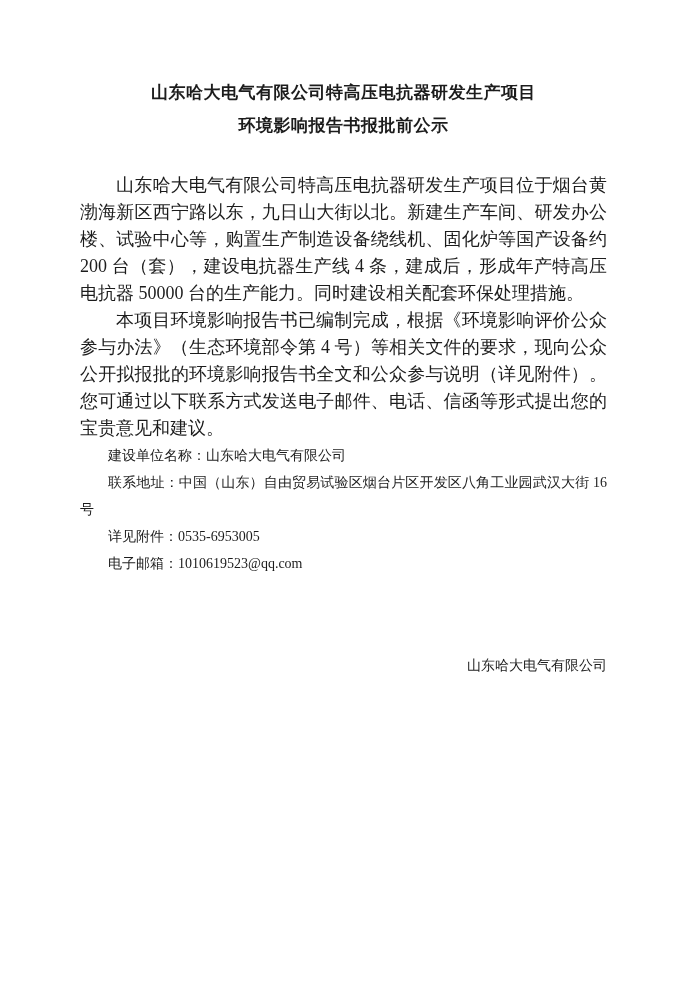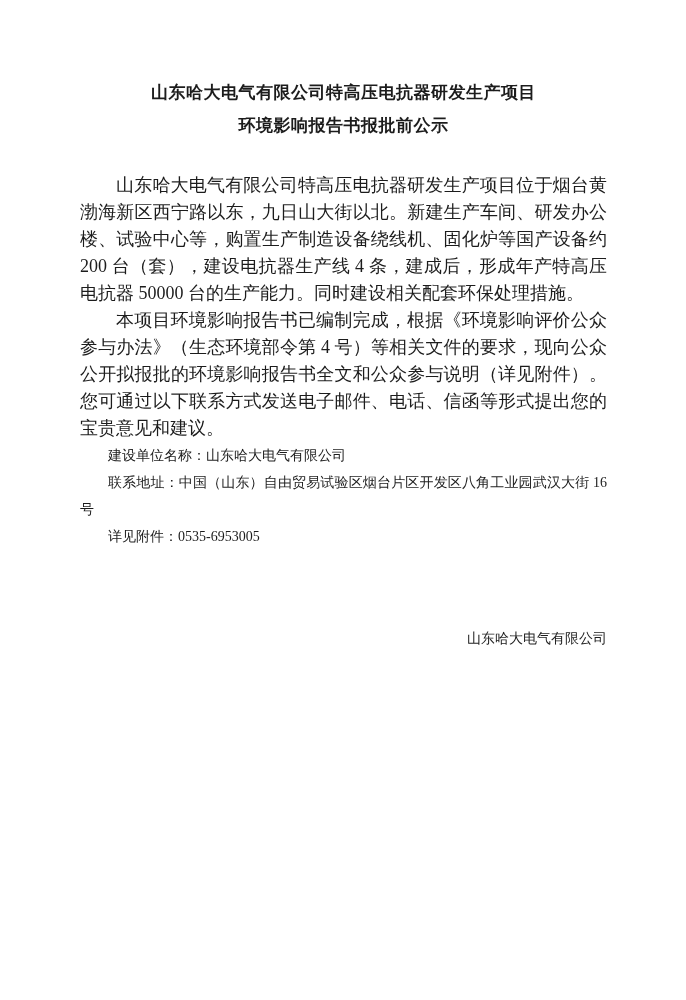--- a/index.html
+++ b/index.html
@@ -62,19 +62,20 @@
 
     <p class="body-para">本项目环境影响报告书已编制完成，根据《环境影响评价公众参与办法》（生态环境部令第 4 号）等相关文件的要求，现向公众公开拟报批的环境影响报告书全文和公众参与说明（详见附件）。您可通过以下联系方式发送电子邮件、电话、信函等形式提出您的宝贵意见和建议。</p>
 
     <p class="contact-line"><span>建设单位名称：</span><span>山东哈大电气有限公司</span></p>
 
     <p class="contact-line"><span>联系地址：</span><span>中国（山东）自由贸易试验区烟台片区开发区八角工业园武汉大街 16 号</span></p>
 
 
     <p class="contact-line"><span>详见附件：</span><span>0535-6953005</span></p>
 
+    <p class="contact-line"><span>电子邮箱：</span><span>1010619523@qq.com</span></p>
 
     <div class="signature">
       <div class="sig-company">山东哈大电气有限公司</div>
     </div>
 
   </div>
 </div>
 
 </body></html>

